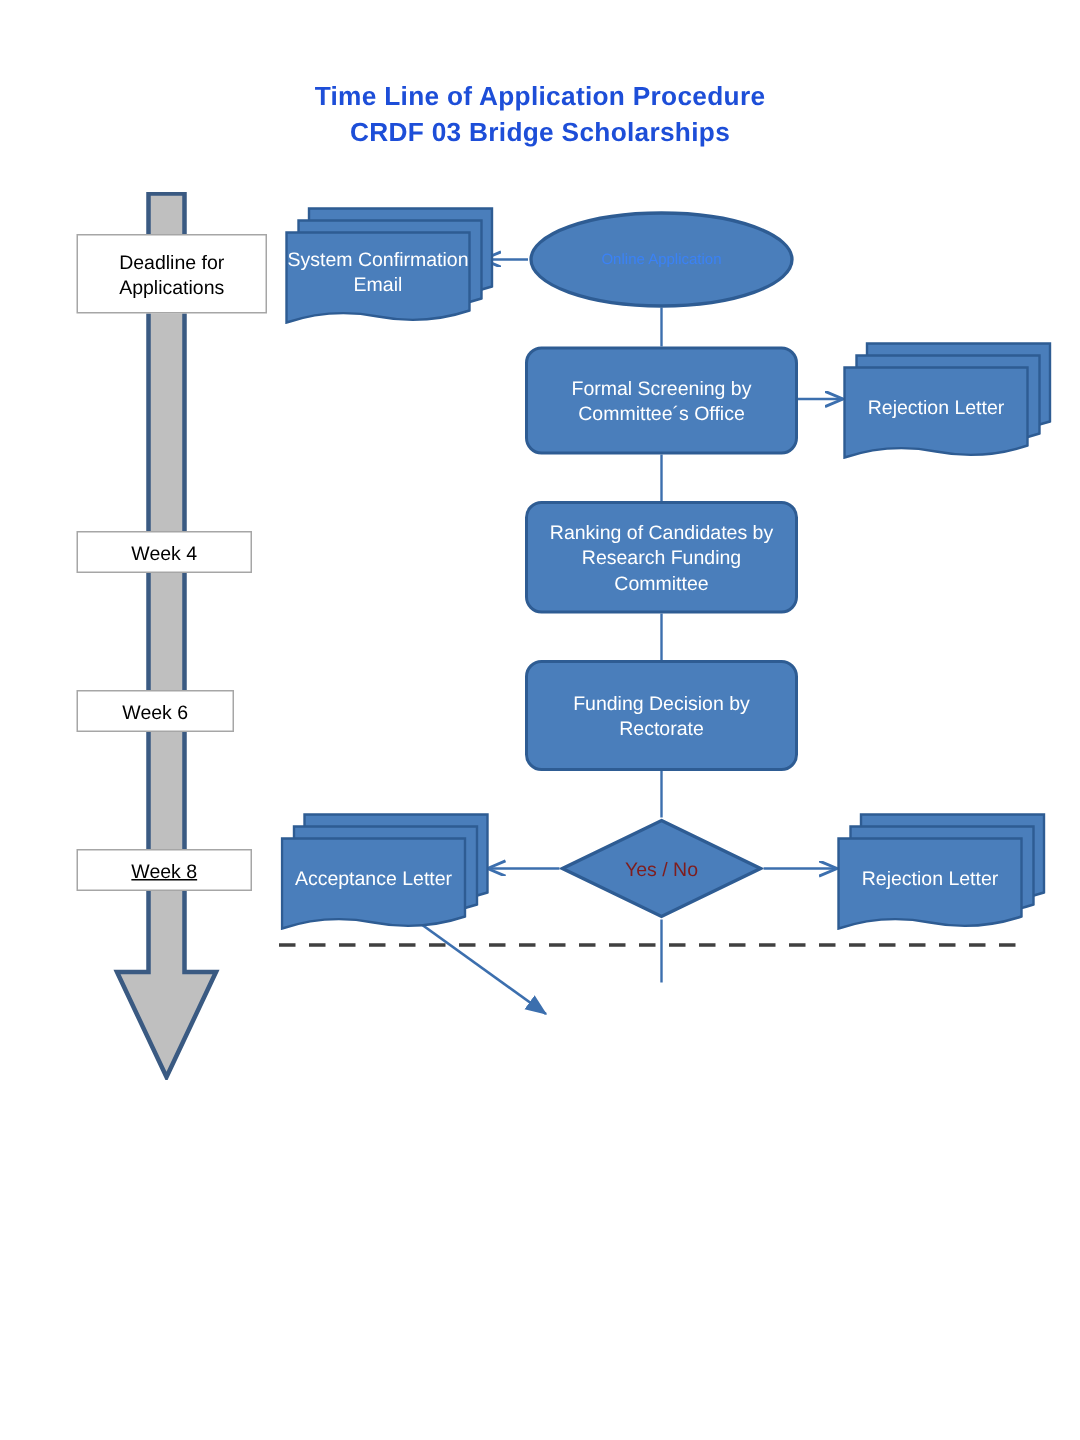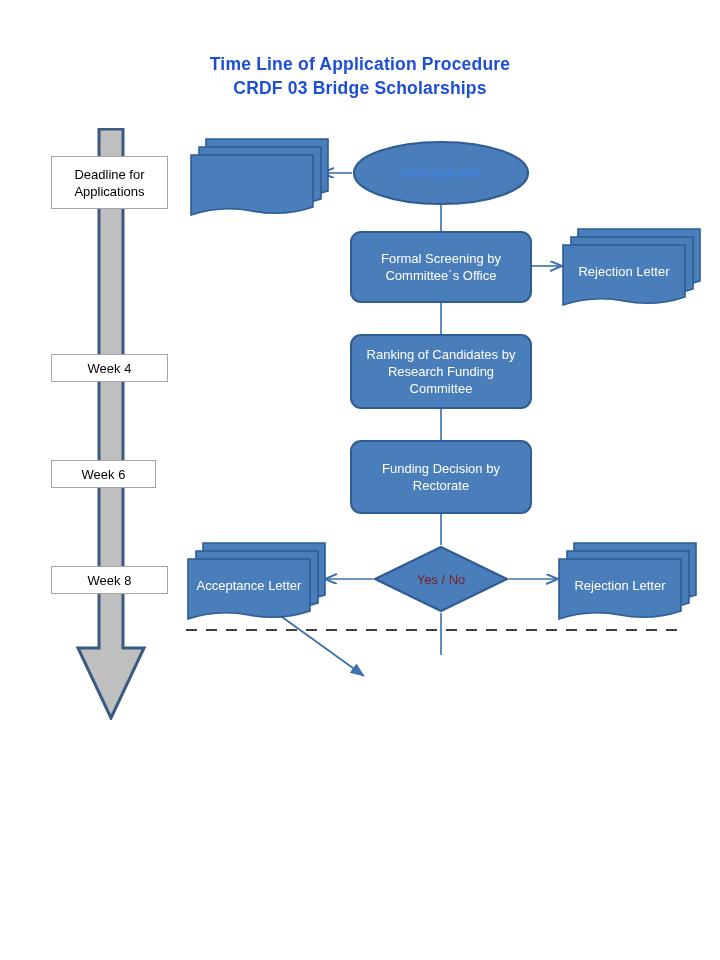--- a/index.html
+++ b/index.html
@@ -154,33 +154,33 @@
     <div>Time Line of Application  Procedure</div>
     <div>CRDF 03 Bridge Scholarships</div>
   </div>
 
   <div class="timeline-arrow">
     <svg width="74" height="592" viewBox="0 0 74 592" xmlns="http://www.w3.org/2000/svg">
       <polygon points="25,1 49,1 49,520 70,520 37,590 4,520 25,520" fill="#BFBFBF" stroke="#3A5A82" stroke-width="3" stroke-linejoin="miter"></polygon>
     </svg>
   </div>
 
-  <div class="milestone" style="left:51px; top:156px; width:117px; height:53px;">
+  <div class="milestone" style="left:51px; top:156px; width:127px; height:53px;">
     <span>Deadline for Applications</span>
   </div>
 
   <div class="milestone" style="left:51px; top:354px; width:117px; height:28px;">
     <span>Week 4</span>
   </div>
 
   <div class="milestone" style="left:51px; top:460px; width:105px; height:28px;">
     <span>Week 6</span>
   </div>
 
-  <div class="milestone" style="left:51px; top:566px; width:117px; height:28px;">
+  <div class="milestone" style="left:51px; top:566px; width:117px; height:28px;text-decoration:underline;">
     <span>Week 8</span>
   </div>
 
   <svg class="connectors" viewBox="0 0 720 960" xmlns="http://www.w3.org/2000/svg">
     <defs>
       <marker id="arrowhead" markerWidth="9" markerHeight="9" refX="7.5" refY="3.2" orient="auto" markerUnits="strokeWidth">
         <path d="M0,0 L7.5,3.2 L0,6.4" fill="none" stroke="#3C6FAE" stroke-width="1.2"></path>
       </marker>
       <marker id="arrowheadSolid" markerWidth="9" markerHeight="9" refX="7.5" refY="3.2" orient="auto" markerUnits="strokeWidth">
         <path d="M0,0 L8,3.2 L0,6.4 Z" fill="#3C6FAE"></path>
@@ -211,20 +211,21 @@
   </svg>
 
   <div class="docstack" style="left:190px; top:138px; width:140px; height:78px;">
     <svg width="140" height="78" viewBox="0 0 140 78" xmlns="http://www.w3.org/2000/svg">
       <g fill="#4A7EBB" stroke="#2E5C93" stroke-width="1.6">
         <path d="M16,1 h122 v52 q-30,10 -61,4 q-31,-6 -61,4 z"></path>
         <path d="M9,9 h122 v52 q-30,10 -61,4 q-31,-6 -61,4 z"></path>
         <path d="M1,17 h122 v52 q-30,10 -61,4 q-31,-6 -61,4 z"></path>
       </g>
     </svg>
+    <div class="docstack-label" style="left:1px; top:17px; width:122px; height:52px;">System Confirmation Email</div>
   </div>
 
   <div class="ellipse-wrap" style="left:352px; top:140px; width:178px; height:66px;">
     <svg width="178" height="66" viewBox="0 0 178 66" xmlns="http://www.w3.org/2000/svg">
       <ellipse cx="89" cy="33" rx="87" ry="31" fill="#4A7EBB" stroke="#2E5C93" stroke-width="2.2"></ellipse>
     </svg>
     <div class="ellipse-label">Online Application</div>
   </div>
 
   <div class="node proc" style="left:350px; top:231px; width:182px; height:72px;">

